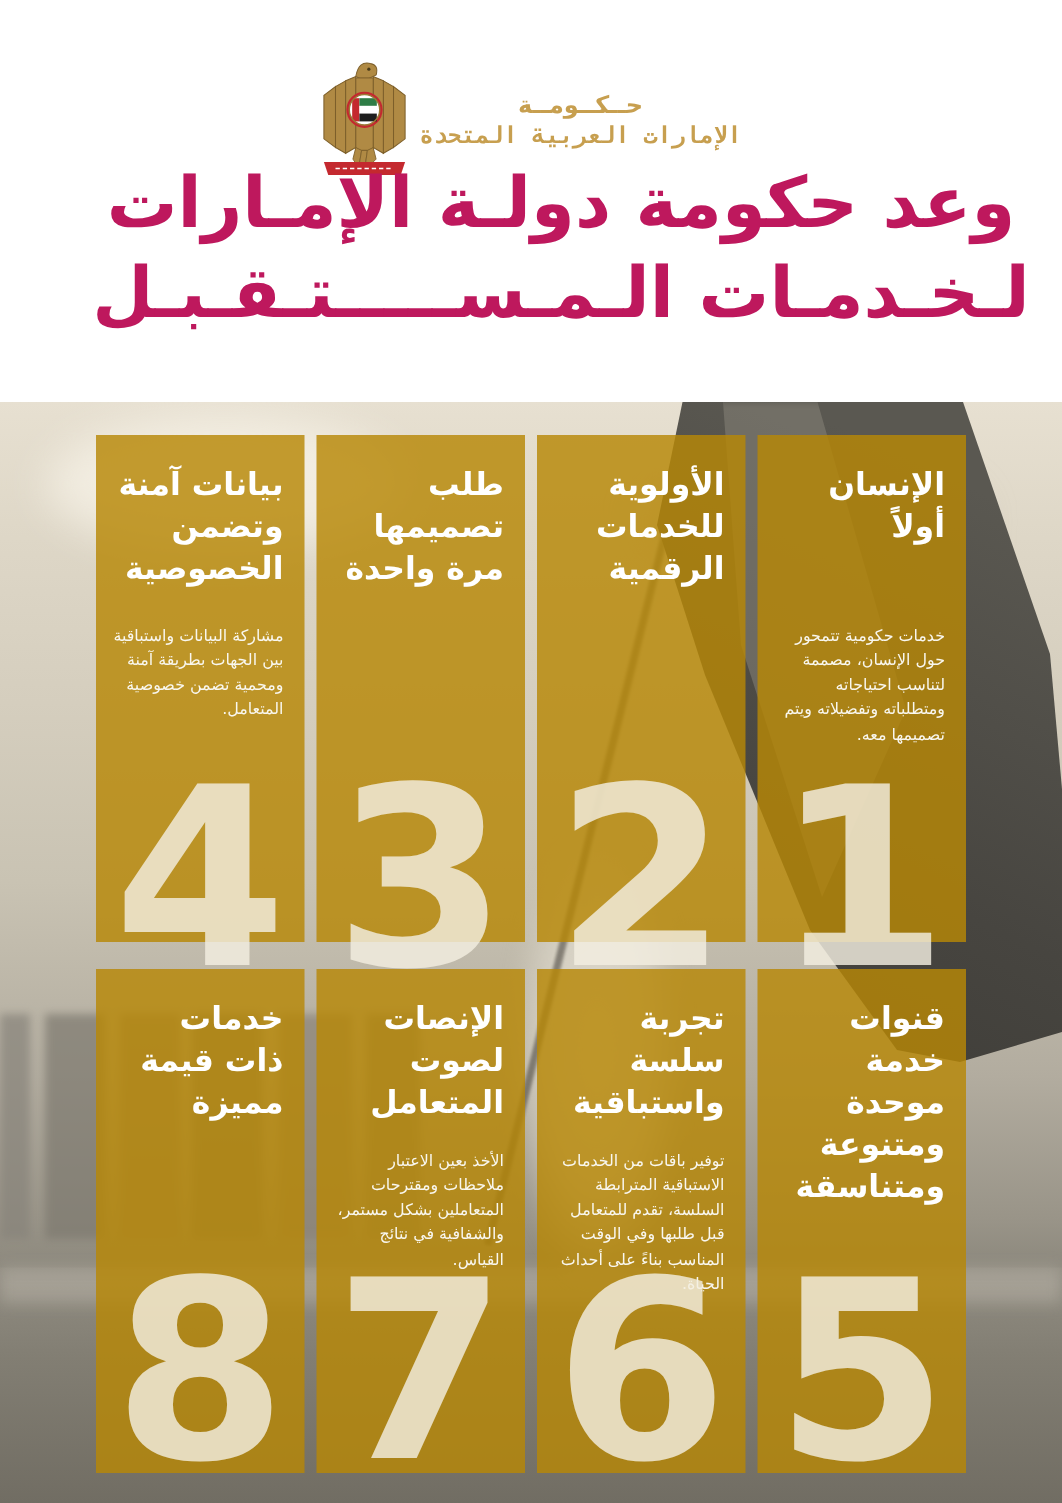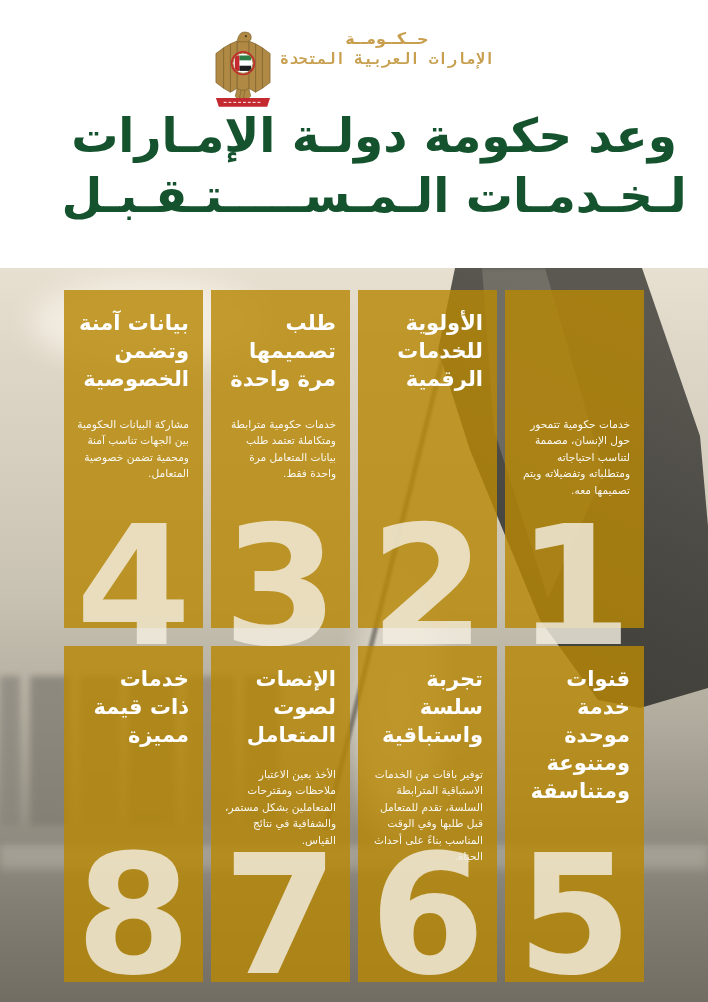--- a/index.html
+++ b/index.html
@@ -3,31 +3,31 @@
 <meta charset="utf-8">
 <style>
   html,body{margin:0;padding:0;}
   body{
     width:708px;height:1002px;position:relative;overflow:hidden;
     background:#ffffff;
     font-family:"DejaVu Sans","Liberation Sans",sans-serif;
   }
   
   .logo-wrap{
-    position:absolute;top:28px;left:0;right:0;
-    display:flex;justify-content:center;align-items:flex-start;gap:8px;
+    position:absolute;top:38px;left:0;right:0;
+    display:flex;justify-content:center;align-items:center;gap:8px;
   }
   .logo-text{direction:rtl;text-align:center;color:#C79F4F;font-weight:bold;}
   .logo-line1{font-size:16px;letter-spacing:1px;line-height:1.4;}
   .logo-line2{font-size:15.5px;line-height:1.4;font-family:Liberation Mono, monospace;}
   
   .main-title{
     position:absolute;top:106px;left:0;right:0;
     direction:rtl;text-align:center;
-    color:#14532d;font-weight:bold;font-size:47px;line-height:1.28;
+    color:#be185d;font-weight:bold;font-size:47px;line-height:1.28;
     white-space:pre-line;
     padding-left:40px;
   }
   
   .photo{
     position:absolute;left:0;top:268px;width:708px;height:734px;overflow:hidden;
     background:linear-gradient(180deg,#e7e0d1 0px,#ded7c7 90px,#d5cebe 200px,
       #c9c3b3 320px,#b2ac9f 450px,#999488 545px,#8b877c 580px,#7e7a70 734px);
   }
   .cloud{position:absolute;border-radius:50%;filter:blur(14px);}
@@ -161,41 +161,42 @@
     <div class="logo-line1">حــكــومــة</div>
     <div class="logo-line2">الإمارات العربية المتحدة</div>
   </div>
 </div>
 
 <div class="main-title">وعد حكومة دولـة الإمـارات
 لـخـدمـات الـمـســـــتـقـبـل</div>
 
 <div class="grid top">
   <div class="card">
+    <div class="card-title">الإنسان
+أولاً</div>
     <div class="card-desc">خدمات حكومية تتمحور حول الإنسان، مصممة لتناسب احتياجاته ومتطلباته وتفضيلاته ويتم تصميمها معه.</div>
     <div class="card-num">1</div>
   </div>
   <div class="card">
     <div class="card-title">الأولوية
 للخدمات
 الرقمية</div>
     <div class="card-num">2</div>
   </div>
   <div class="card">
     <div class="card-title">طلب
 تصميمها
 مرة واحدة</div>
-    <div class="card-desc">خدمات حكومية مترابطة ومتكاملة تعتمد طلب بيانات المتعامل مرة واحدة فقط.</div>
     <div class="card-num">3</div>
   </div>
   <div class="card">
     <div class="card-title">بيانات آمنة
 وتضمن
 الخصوصية</div>
-    <div class="card-desc">مشاركة البيانات الحكومية بين الجهات تناسب آمنة ومحمية تضمن خصوصية المتعامل.</div>
+    <div class="card-desc">مشاركة البيانات واستباقية بين الجهات بطريقة آمنة ومحمية تضمن خصوصية المتعامل.</div>
     <div class="card-num">4</div>
   </div>
 </div>
 
 <div class="grid bottom">
   <div class="card">
     <div class="card-title">قنوات خدمة
 موحدة
 ومتنوعة
 ومتناسقة</div>

